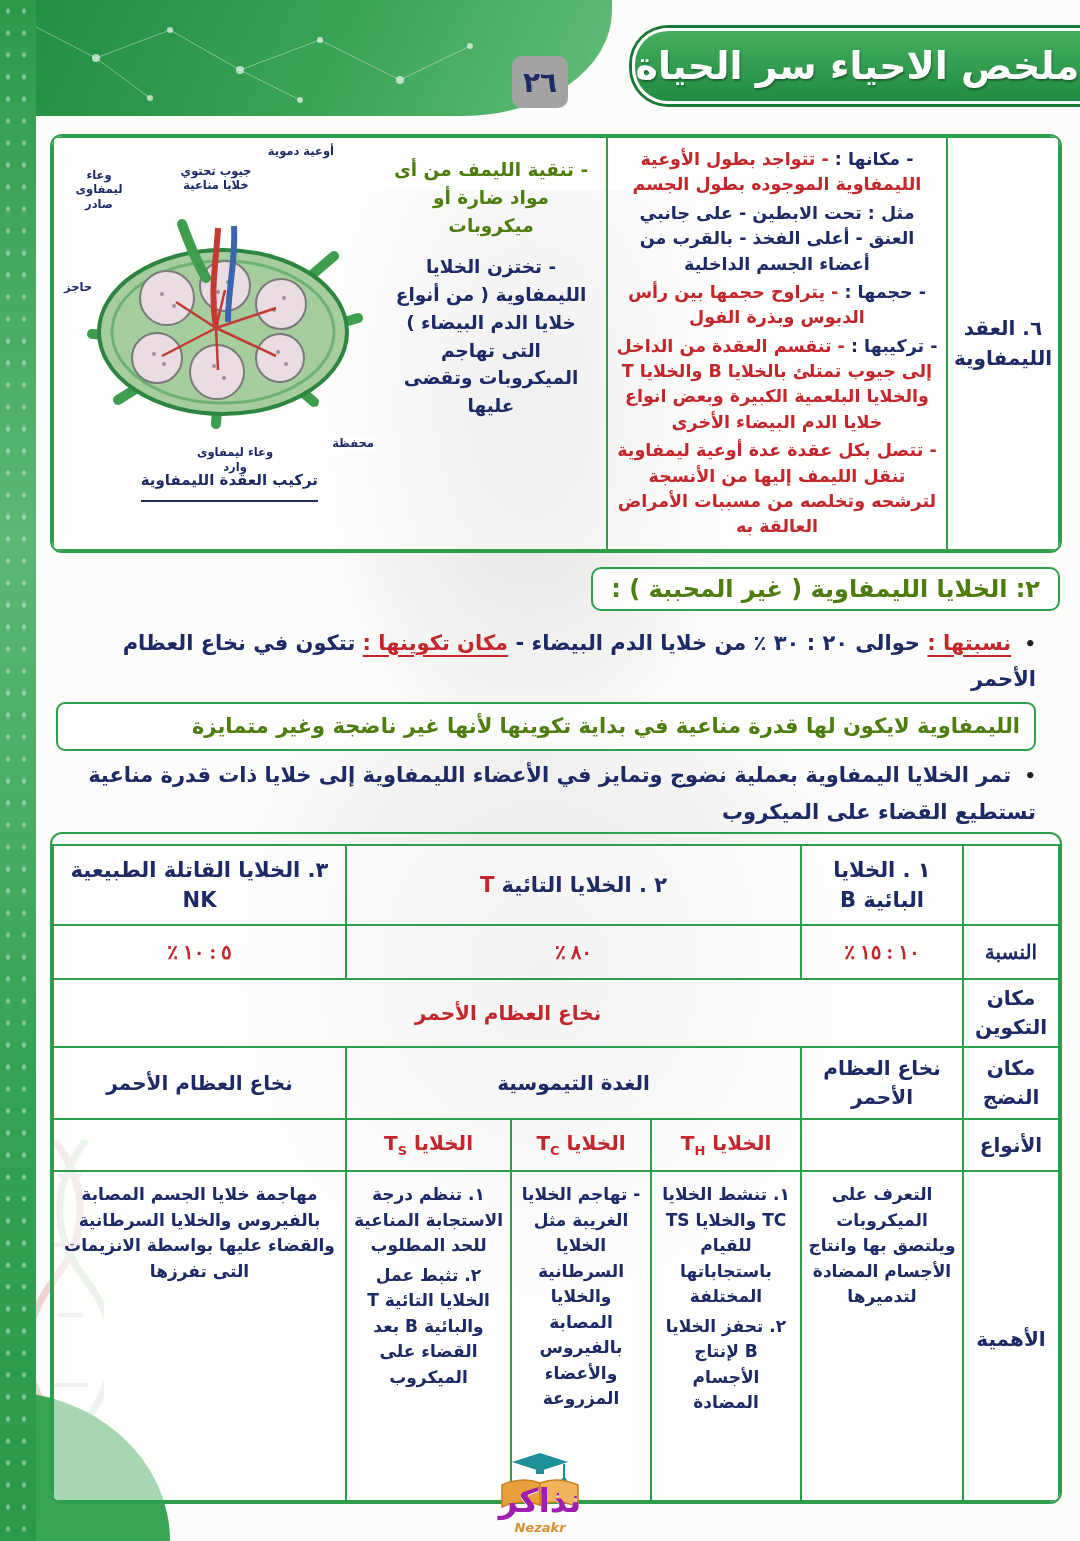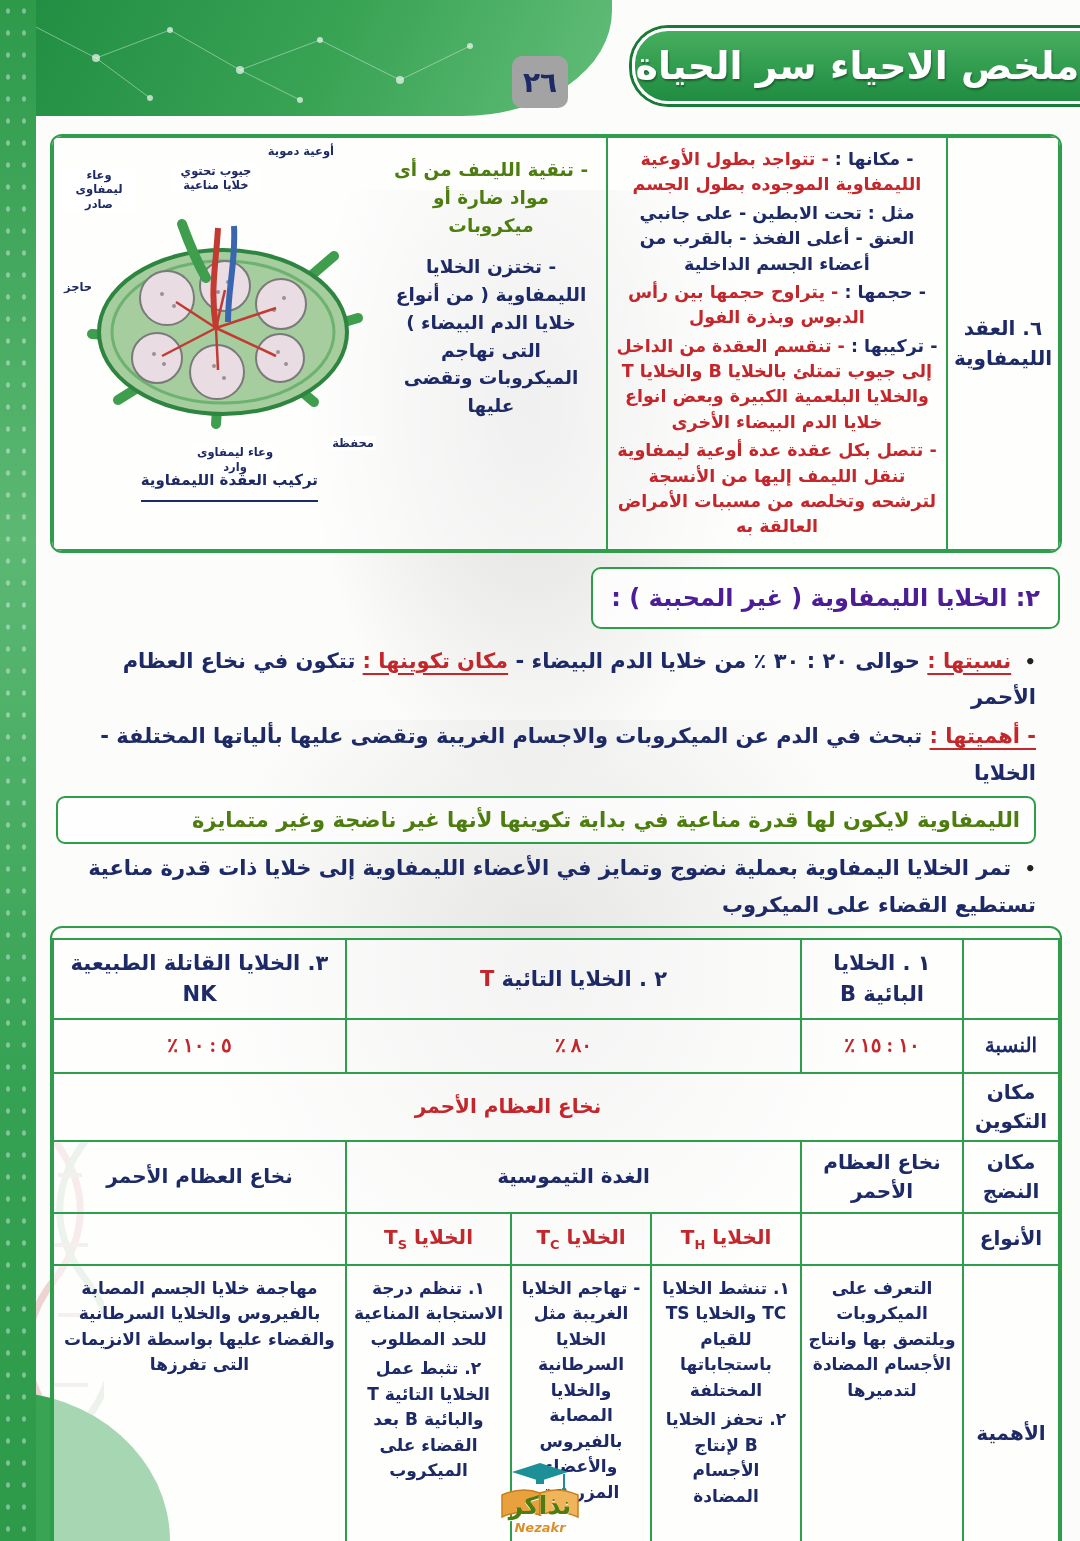--- a/index.html
+++ b/index.html
@@ -88,22 +88,22 @@
   }
   .dcaption {
     position:absolute; bottom:6px; right:70px; color:#1d2a66; font-size:15px; font-weight:800;
     border-bottom:2px solid #1d2a66; padding-bottom:11px;
   }
 
   
   .section-heading {
     margin:14px 2px 10px; width:fit-content;
     border:2.5px solid #2f9e4c; border-radius:10px;
-    padding:15px 18px; background:rgba(255,255,255,.8);
-    color:#4c1d95; font-size:24px; font-weight:800;
+    padding:6px 18px; background:rgba(255,255,255,.8);
+    color:#4d7c0f; font-size:24px; font-weight:800;
   }
   .bullets { padding:2px 26px 0 6px; font-size:21px; line-height:1.75; color:#1d2a66; }
   .bullet { margin:2px 0; }
   .dot { color:#222; font-size:18px; margin-left:6px; }
   .key {
     color:#c3272b; text-decoration:underline; text-decoration-color:#c3272b;
     text-underline-offset:5px; font-weight:800;
   }
   .green-box {
     border:2.5px solid #2f9e4c; border-radius:9px;
@@ -119,21 +119,21 @@
   .r-ratio td { height:54px;font-family:Liberation Serif, serif; }
   .r-form td { height:46px; }
   .r-mat td { height:72px; }
   .r-types td { height:52px; font-size:20px; font-weight:800; }
   .r-imp td { height:330px; vertical-align:top; padding-top:10px; font-size:17px; line-height:1.5; }
   .r-imp .imp div { margin-bottom:4px; }
   sub { font-size:.65em; }
 
   
   .footer { position:absolute; left:0; right:0; bottom:6px; z-index:5; text-align:center; }
-  .brand-ar { color:#4d7c0f; font-size:25px; font-weight:800; margin-top:-34px; text-shadow:0 1px 0 #fff; }
+  .brand-ar { color:#a21caf; font-size:33px; font-weight:800; margin-top:-34px; text-shadow:0 1px 0 #fff; }
   .brand-en { color:#d98f2b; font-size:13px; font-style:italic; font-weight:700; }
 </style>
 </head>
 <body>
 
 <div class="watermark wm-head"></div>
 <div class="watermark wm-body"></div>
 
 <div class="top-band">
   <svg width="612" height="116">
@@ -266,24 +266,20 @@
   <div class="section-heading">٢: الخلايا الليمفاوية ( غير المحببة ) :</div>
 
   <div class="bullets">
     <div class="bullet">
       <span class="dot">•</span>
       <span class="key">نسبتها :</span>
       <span class="navy">حوالى ٢٠ : ٣٠ ٪ من خلايا الدم البيضاء -</span>
       <span class="key">مكان تكوينها :</span>
       <span class="navy">تتكون في نخاع العظام الأحمر</span>
     </div>
-    <div class="bullet">
-      <span class="key">- أهميتها :</span>
-      <span class="navy">تبحث في الدم عن الميكروبات والاجسام الغريبة وتقضى عليها بألياتها المختلفة - الخلايا</span>
-    </div>
     <div class="green-box">
       <span class="green-t">الليمفاوية لايكون لها قدرة مناعية في بداية تكوينها لأنها غير ناضجة وغير متمايزة</span>
     </div>
     <div class="bullet">
       <span class="dot">•</span>
       <span class="navy">تمر الخلايا اليمفاوية بعملية نضوج وتمايز في الأعضاء الليمفاوية إلى خلايا ذات قدرة مناعية تستطيع القضاء على الميكروب</span>
     </div>
   </div>
 
   <div class="tab-wrap">

